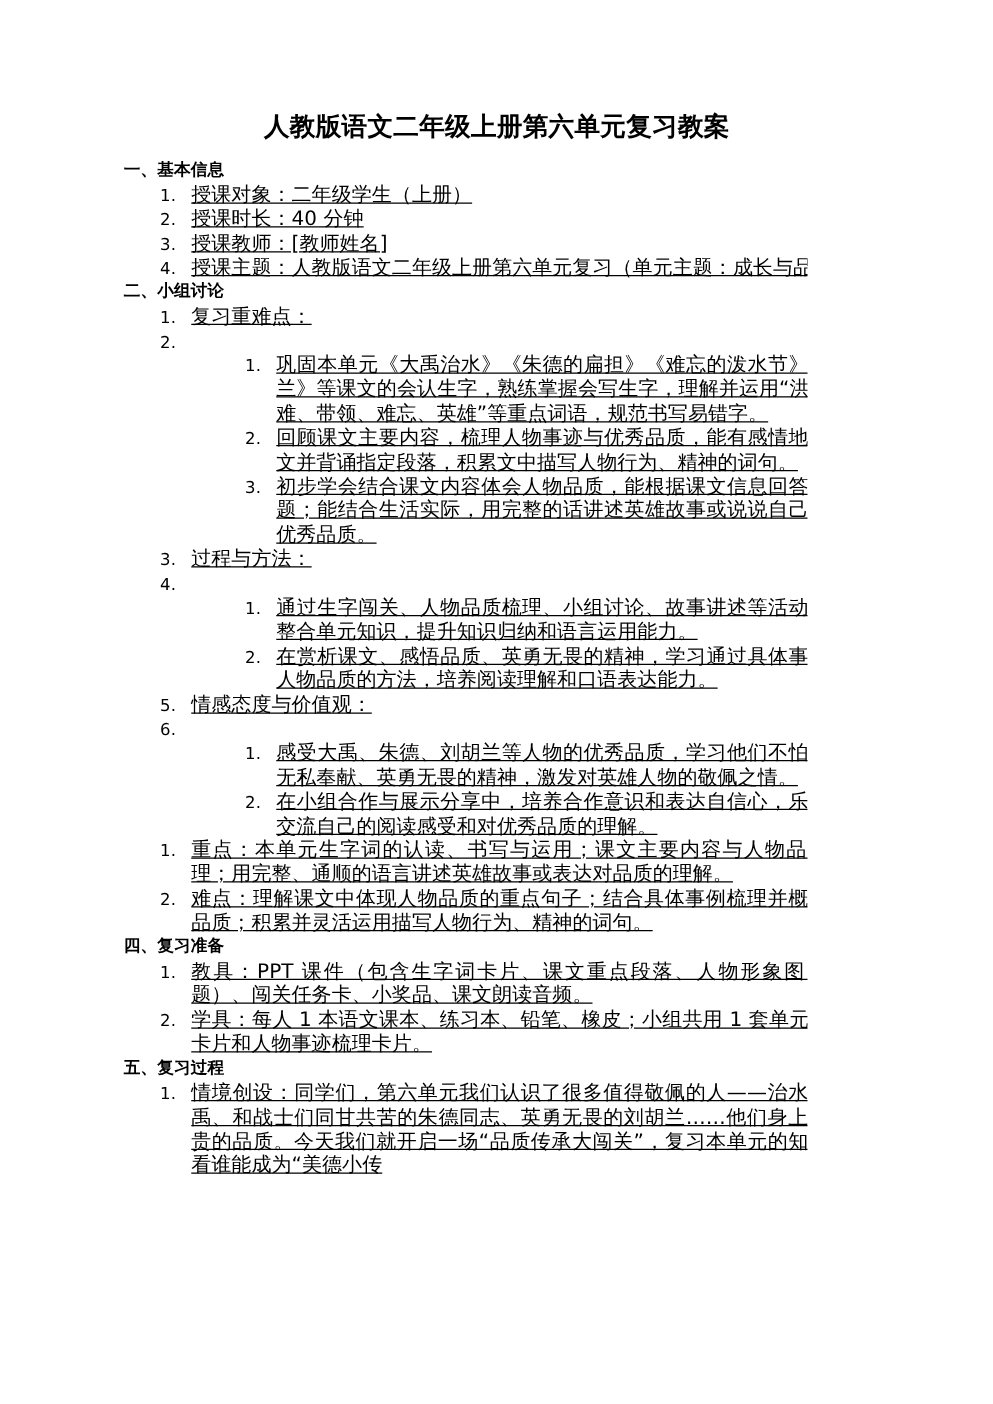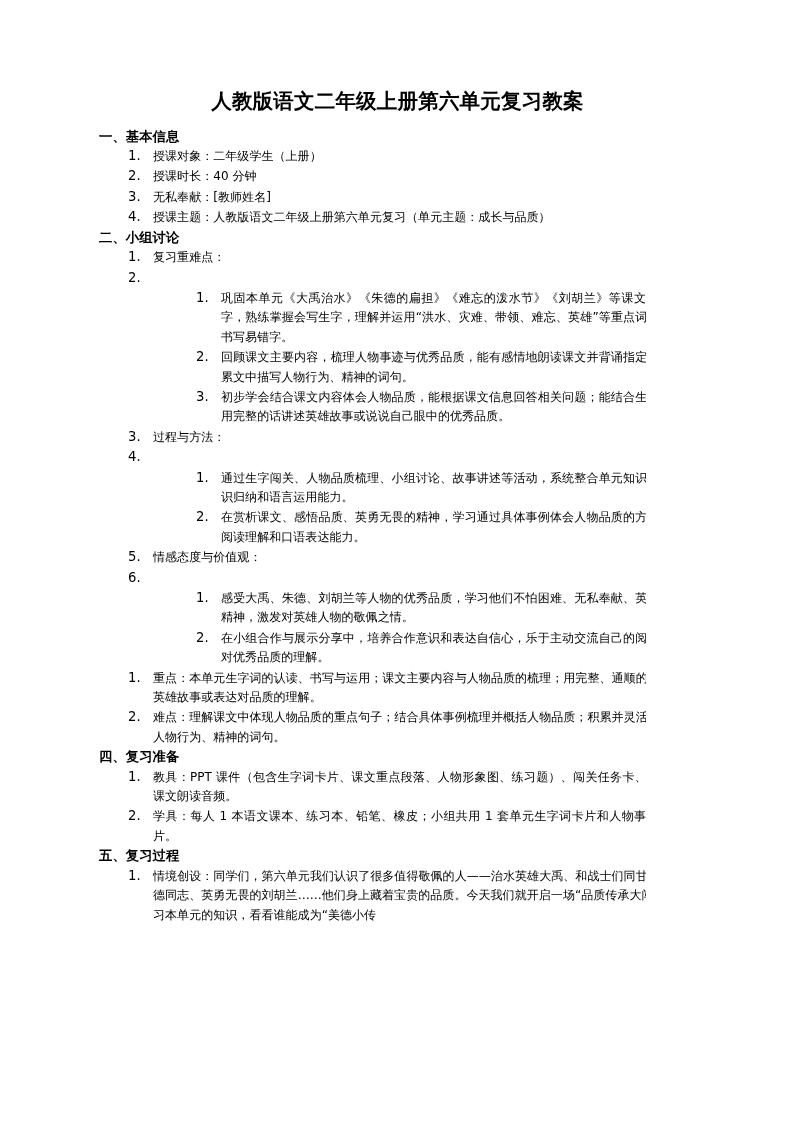--- a/index.html
+++ b/index.html
@@ -56,48 +56,49 @@
   }
   ol.lvl1 {
     list-style-type: decimal;
     padding-left: 46px;
   }
   ol.lvl2 {
     list-style-type: decimal;
     padding-left: 114px;
   }
   ol.lvl1 > li, ol.lvl2 > li {
-    font-size: 12px;
+    font-size: 16px;
     line-height: 19.4px;
     margin: 0;
     padding-left: 8px;
     letter-spacing: 0.05px;
     text-align: justify;
     text-justify: inter-ideograph;
+    text-decoration: underline;
   }
   ol.lvl1 > li::marker, ol.lvl2 > li::marker {
     font-size: 13.2px;
   }
   li.empty-li {
     min-height: 19.4px;
   }
 </style>
 </head>
 <body>
 
 <div class="page">
   <div class="content">
 
     <h1 class="doc-title">人教版语文二年级上册第六单元复习教案</h1>
 
     <h2 class="h2">一、基本信息</h2>
     <ol class="lvl1">
       <li>授课对象：二年级学生（上册）</li>
       <li>授课时长：40 分钟</li>
-      <li>无私奉献：[教师姓名]</li>
+      <li>授课教师：[教师姓名]</li>
       <li>授课主题：人教版语文二年级上册第六单元复习（单元主题：成长与品质）</li>
     </ol>
 
     <h2 class="h2">二、小组讨论</h2>
     <ol class="lvl1">
       <li>复习重难点：</li>
       <li class="empty-li"></li>
     </ol>
     <ol class="lvl2">
       <li>巩固本单元《大禹治水》《朱德的扁担》《难忘的泼水节》《刘胡兰》等课文的会认生字，熟练掌握会写生字，理解并运用“洪水、灾难、带领、难忘、英雄”等重点词语，规范书写易错字。</li>

